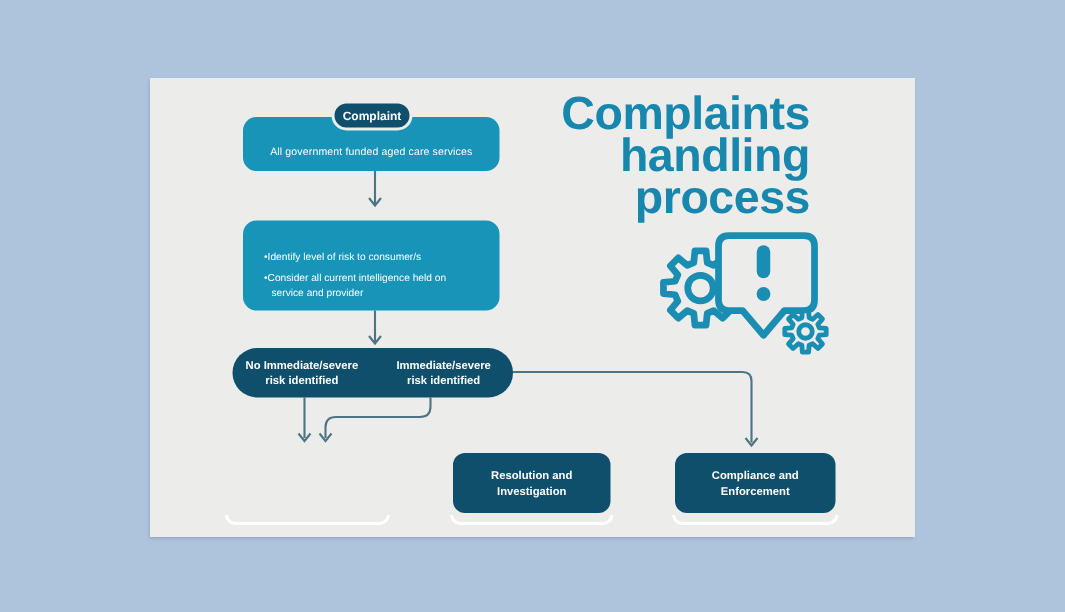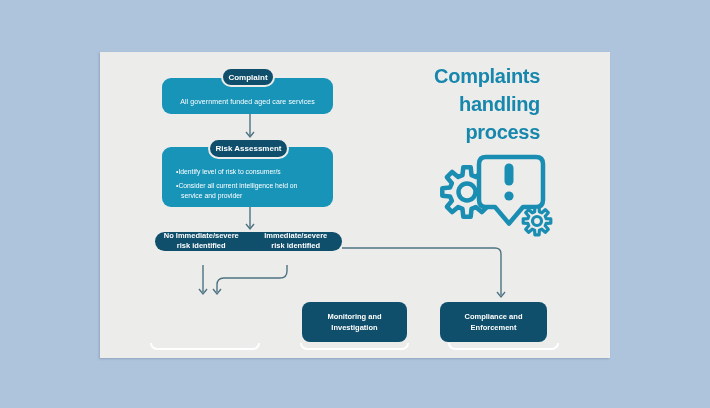--- a/index.html
+++ b/index.html
@@ -52,56 +52,56 @@
     border-radius: 12px;
     color: var(--text-on-dark);
     font-weight: bold; font-size: 8px;
     display: flex; align-items: center; justify-content: center;
     z-index: 3; white-space: nowrap;
   }
   .pill-complaint { left: 121px; top: 15px; width: 54px; height: 20px; }
   .pill-risk      { left: 108px; top: 86px; width: 81px; height: 21px; }
 
   .decision {
-    position: absolute; left: 55px; top: 180px; width: 187px; height: 19px;
+    position: absolute; left: 55px; top: 180px; width: 187px; height: 33px;
     background: var(--navy); border-radius: 17px;
-    display: flex; align-items: flex-end; z-index: 2;
+    display: flex; align-items: center; z-index: 2;
   }
   .decision-half {
     flex: 1; display: flex; align-items: center; justify-content: center;
     color: var(--text-on-dark); font-weight: bold; font-size: 7.5px;
     line-height: 10px; text-align: center; white-space: pre-line;
   }
   .decision-divider { width: 2px; background: var(--card-bg); }
 
   .outcome {
     position: absolute; top: 250px; height: 40px;
     background: var(--navy); border-radius: 8px;
     color: var(--text-on-dark); font-weight: bold; font-size: 7.5px;
     line-height: 11px; text-align: center; white-space: pre-line;
     display: flex; align-items: center; justify-content: center;
     z-index: 2; padding: 0 6px;
   }
   .outcome-1 { left: 52px;  width: 106px; }
   .outcome-2 { left: 202px; width: 105px; }
-  .outcome-3 { left: 340px; width: 107px; }
+  .outcome-3 { left: 350px; width: 107px; }
 
   .bracket {
     position: absolute; top: 291px; height: 7px;
     border: 2.5px solid #ffffff; border-top: none;
     border-radius: 0 0 7px 7px;
   }
   .bracket-1 { left: 50px;  width: 110px; }
   .bracket-2 { left: 200px; width: 109px; }
   .bracket-3 { left: 348px; width: 111px; }
 
   .title {
     position: absolute; top: 10px; right: 70px; width: 220px;
     text-align: right; color: var(--title);
-    font-weight: bold; font-size: 20px; line-height: 28px;
+    font-weight: bold; font-size: 31px; line-height: 28px;
     letter-spacing: -0.3px; white-space: pre-line;
   }
 
   .icon-svg { left: 330px; top: 93px; width: 148px; height: 102px; }
   .icon-stroke { fill: var(--card-bg); stroke: var(--icon); stroke-width: 4.5px; stroke-linejoin: round; }
   .icon-stroke.small { stroke-width: 3.2px; }
   .icon-fill { fill: var(--icon); }
 </style>
 </head>
 <body>
@@ -125,33 +125,30 @@
     <span>All government funded aged care services</span>
   </div>
   <div class="pill pill-complaint">
     <span>Complaint</span>
   </div>
 
   <div class="teal-box box2">
     <div class="bullet">•Identify level of risk to consumer/s</div>
     <div class="bullet">•Consider all current intelligence held on service and provider</div>
   </div>
-  <div class="pill pill-risk">
-    <span>Risk Assessment</span>
-  </div>
 
   <div class="decision">
     <div class="decision-half">No Immediate/severe
 risk identified</div>
     <div class="decision-divider"></div>
     <div class="decision-half">Immediate/severe
 risk identified</div>
   </div>
 
-  <div class="outcome outcome-2">Monitoring and
+  <div class="outcome outcome-2">Resolution and
 Investigation</div>
   <div class="outcome outcome-3">Compliance and
 Enforcement</div>
   <div class="bracket bracket-1"></div>
   <div class="bracket bracket-2"></div>
   <div class="bracket bracket-3"></div>
 
   <div class="title">Complaints
 handling
 process</div>

